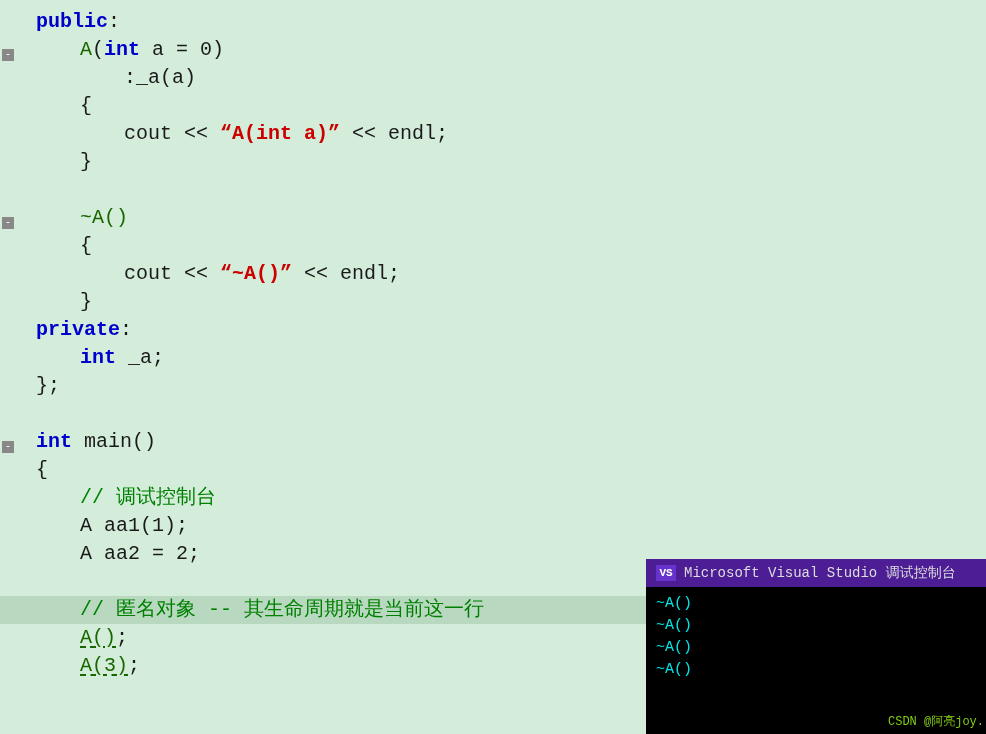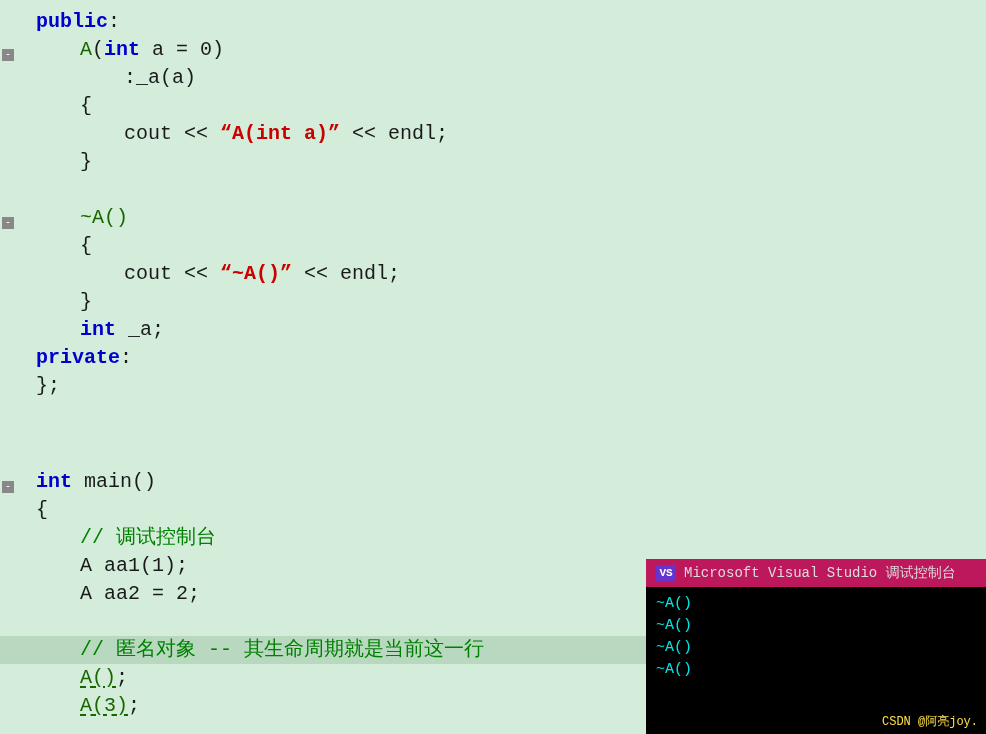--- a/index.html
+++ b/index.html
@@ -88,21 +88,21 @@
       right: 0;
       width: 340px;
       height: 175px;
       background: #000;
       color: #00ffff;
       font-family: 'Courier New', Courier, monospace;
       font-size: 14px;
     }
 
     .terminal-header {
-      background: #be185d;
+      background: #4c1d95;
       color: #ddd;
       padding: 4px 10px;
       display: flex;
       align-items: center;
       gap: 8px;
       font-size: 14px;
       height: 28px;
     }
 
     .terminal-header-icon {
@@ -120,22 +120,22 @@
     .terminal-body {
       padding: 6px 10px;
       color: #00e5e5;
       line-height: 22px;
       font-size: 15px;
     }
 
     .terminal-footer {
       position: absolute;
       bottom: 4px;
-      right: 8px;
-      color: #fde047;
+      right: 2px;
+      color: #84cc16;
       font-size: 12px;
     }
 
     .dashed-underline {
       text-decoration: underline;
       text-decoration-style: dashed;
       text-underline-offset: 3px;
     }
   </style>
 </head>
@@ -186,39 +186,39 @@
       <div class="line">
         <div class="gutter"></div>
         <span class="code-text" style="padding-left: 96px;"><span class="plain">cout &lt;&lt; </span><span class="str">“~A()”</span><span class="plain"> &lt;&lt; endl;</span></span>
       </div>
       <div class="line">
         <div class="gutter"></div>
         <span class="code-text" style="padding-left: 52px;"><span class="plain">}</span></span>
       </div>
       <div class="line">
         <div class="gutter"></div>
+        <span class="code-text" style="padding-left: 8px;"><span class="kw">private</span><span class="plain">:</span></span>
+      </div>
+      <div class="line">
+        <div class="gutter"></div>
         <span class="code-text" style="padding-left: 52px;"><span class="kw">int</span><span class="plain"> _a;</span></span>
-      </div>
-      <div class="line">
-        <div class="gutter"></div>
-        <span class="code-text" style="padding-left: 8px;"><span class="kw">private</span><span class="plain">:</span></span>
       </div>
       <div class="line">
         <div class="gutter"></div>
         <span class="code-text" style="padding-left: 8px;"><span class="plain">};</span></span>
       </div>
       <div class="line">
         <div class="gutter"></div>
         <span class="code-text" style="padding-left: 8px;"> </span>
       </div>
       <div class="line">
         <div class="gutter">
           <span class="collapse-marker">-</span>
         </div>
-        <span class="code-text" style="padding-left: 8px; margin-top: 40px;"><span class="kw">int</span><span class="plain"> main()</span></span>
+        <span class="code-text" style="padding-left: 8px;"><span class="kw">int</span><span class="plain"> main()</span></span>
       </div>
       <div class="line">
         <div class="gutter"></div>
         <span class="code-text" style="padding-left: 8px;"><span class="plain">{</span></span>
       </div>
       <div class="line">
         <div class="gutter"></div>
         <span class="code-text" style="padding-left: 52px;"><span class="comment">// 调试控制台</span></span>
       </div>
       <div class="line">

